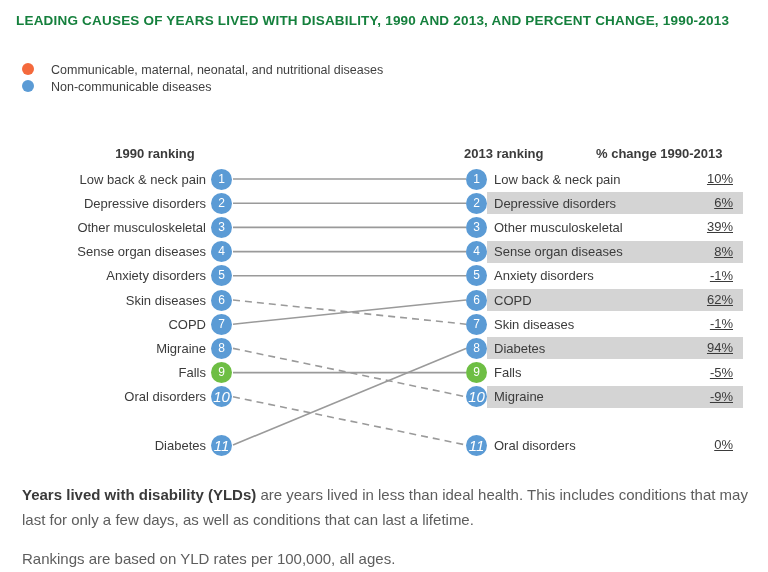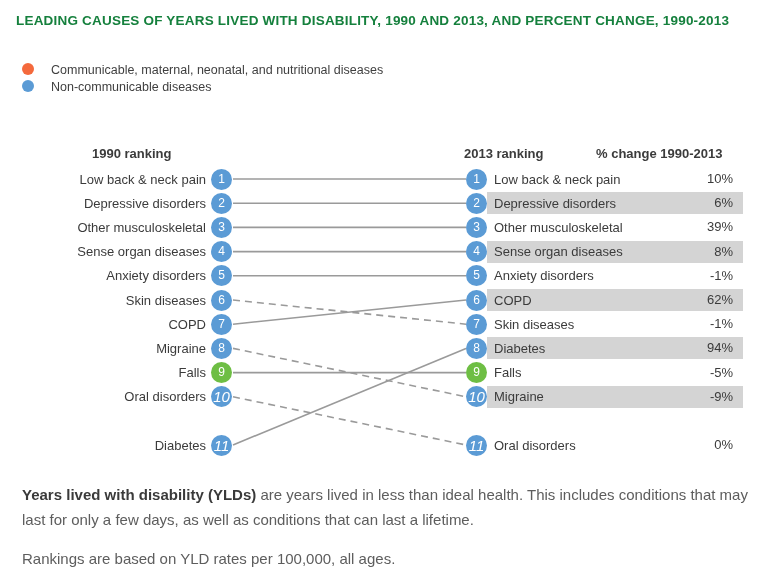--- a/index.html
+++ b/index.html
@@ -65,21 +65,21 @@
   }
 
   
   .col-head {
     position: absolute;
     font-size: 13px;
     font-weight: bold;
     color: #3b3b3b;
     white-space: nowrap;
   }
-  .col-head-left  { top: 146px; left: 92px; width: 146px; }
+  .col-head-left  { top: 146px; left: 82px; width: 146px; text-align: center; }
   .col-head-right { top: 146px; left: 464px; }
   .col-head-pct   { top: 146px; left: 596px; }
 
   
   #links {
     position: absolute;
     left: 0;
     top: 0;
     width: 768px;
     height: 572px;
@@ -138,20 +138,21 @@
   }
   .right-pct {
     position: absolute;
     right: 10px;
     top: 0;
     height: 22px;
     line-height: 22px;
     font-size: 13px;
     color: #3b3b3b;
     text-align: right;
+    text-decoration: underline;
   }
 
   
   .bubble {
     width: 21px;
     height: 21px;
     border-radius: 50%;
     flex: 0 0 auto;
     color: #ffffff;
     font-size: 12px;

